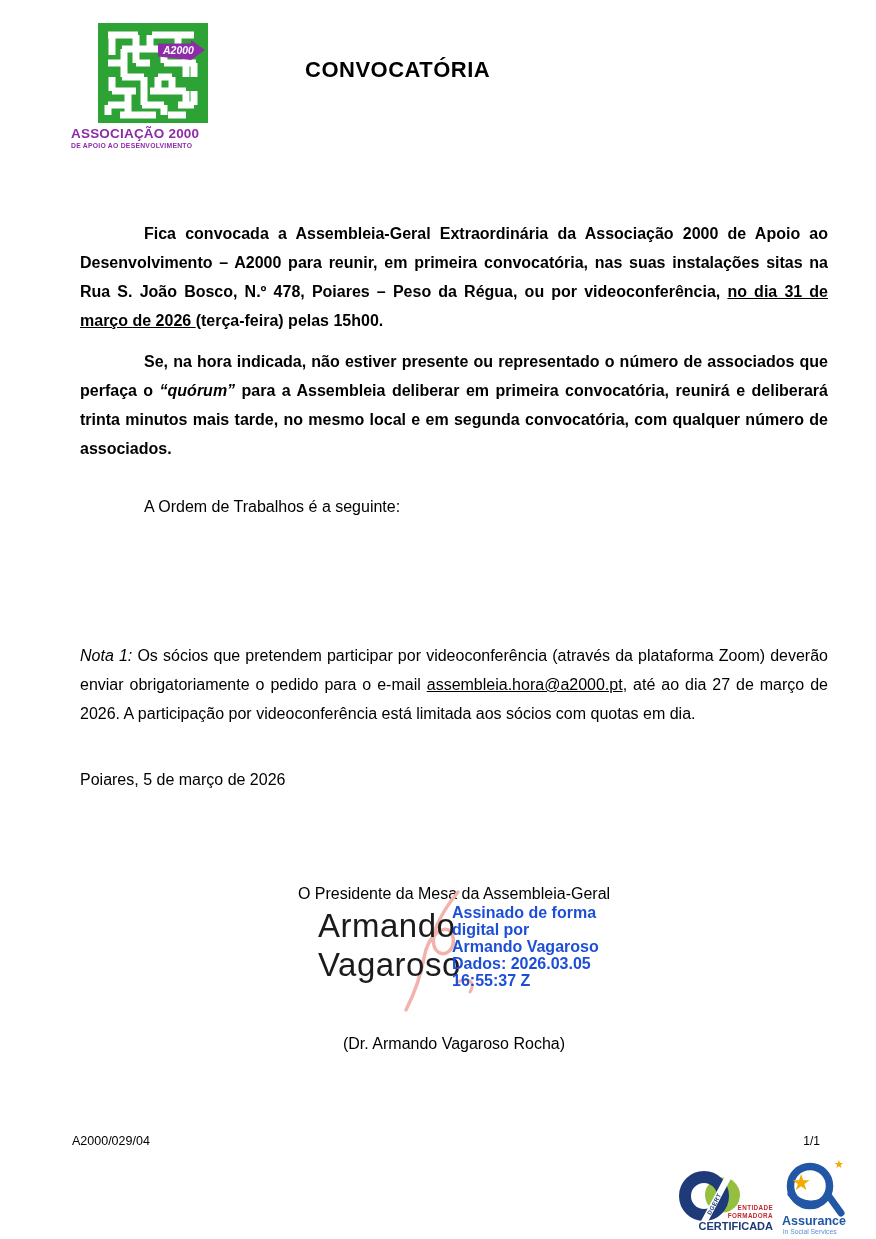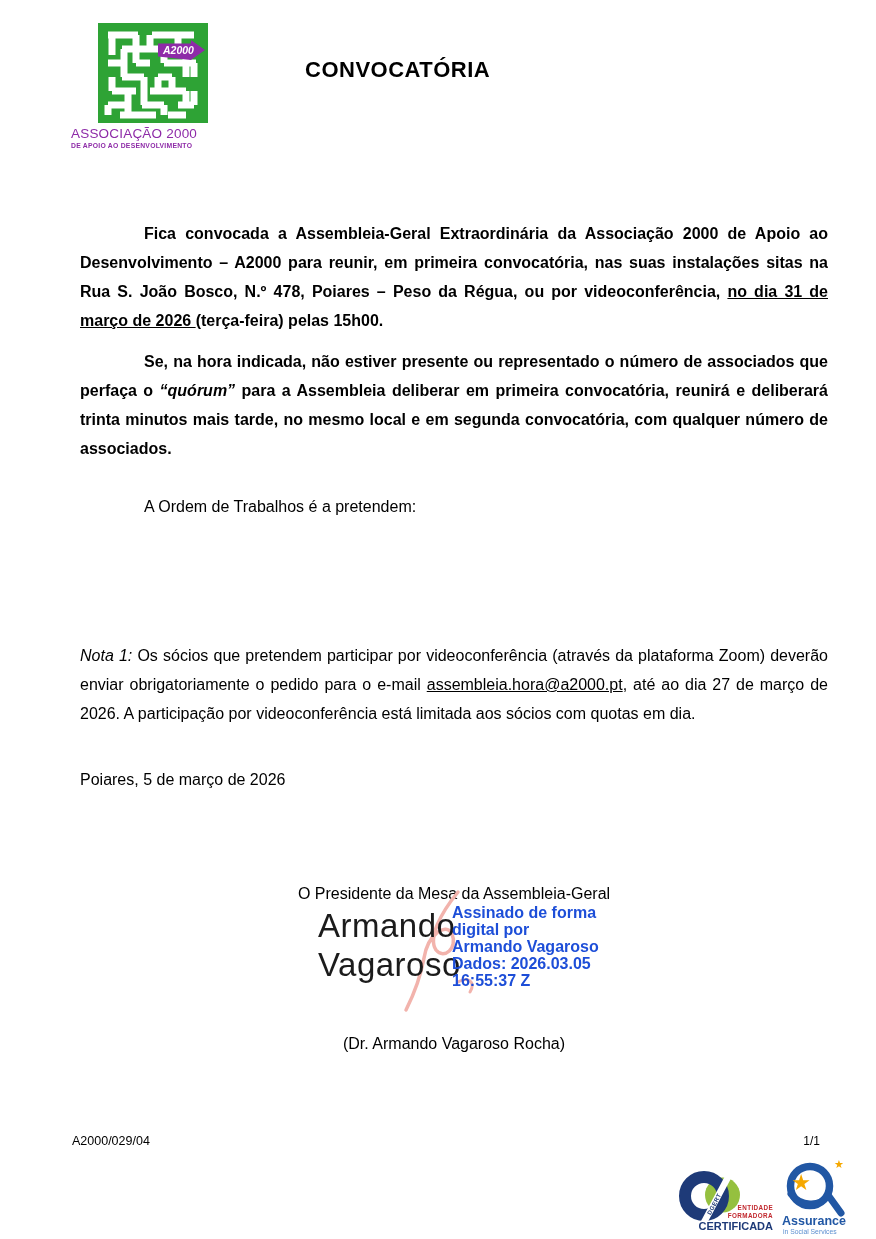--- a/index.html
+++ b/index.html
@@ -5,21 +5,21 @@
   html,body{margin:0;padding:0;background:#fff;}
   .page{position:relative;width:876px;height:1239px;background:#fff;overflow:hidden;
         font-family:"Liberation Sans",sans-serif;color:#000;}
 
   
   .logo-wrap{position:absolute;left:70px;top:23px;width:150px;padding-left:28px;}
   .maze{display:block;}
   .arrow-badge{position:absolute;left:88px;top:17px;width:47px;height:20px;background:#8E2BA8;
     clip-path:polygon(0 18%,70% 18%,70% 0,100% 50%,70% 100%,0 82%);
     color:#fff;font-size:10.5px;font-weight:bold;font-style:italic;line-height:20px;padding-left:5px;box-sizing:border-box;}
-  .assoc-name{position:absolute;left:1px;top:103px;width:160px;color:#8E2BA8;font-weight:normal;
+  .assoc-name{position:absolute;left:1px;top:103px;width:160px;color:#8E2BA8;font-weight:bold;
     font-size:13.5px;letter-spacing:.2px;white-space:nowrap;}
   .assoc-sub{position:absolute;left:1px;top:119px;width:160px;color:#8E2BA8;font-weight:bold;
     font-size:6.8px;letter-spacing:.25px;white-space:nowrap;}
 
   .doc-title{position:absolute;left:305px;top:57px;font-size:22px;font-weight:bold;letter-spacing:.5px;margin:0;}
 
   .para{position:absolute;left:72px;width:748px;font-size:16px;line-height:29px;margin:8px;
         text-align:justify;text-align-last:left;}
   .b{font-weight:bold;}
   .indent{text-indent:64px;}
@@ -64,21 +64,21 @@
       <span>A2000</span>
     </div>
     <div class="assoc-name">ASSOCIAÇÃO 2000</div>
     <div class="assoc-sub">DE APOIO AO DESENVOLVIMENTO</div>
   </div>
 
   <h1 class="doc-title">CONVOCATÓRIA</h1>
 
   <p class="para b indent p1"><span>Fica convocada a Assembleia-Geral Extraordinária da Associação 2000 de Apoio ao Desenvolvimento – A2000 para reunir, em primeira convocatória, nas suas instalações sitas na Rua S. João Bosco, N.º 478, Poiares – Peso da Régua, ou por videoconferência, </span><span class="run-u">no dia 31 de março de 2026 </span><span>(terça-feira) pelas 15h00.</span></p>
   <p class="para b indent p2"><span>Se, na hora indicada, não estiver presente ou representado o número de associados que perfaça o </span><span class="run-i">“quórum”</span><span> para a Assembleia deliberar em primeira convocatória, reunirá e deliberará trinta minutos mais tarde, no mesmo local e em segunda convocatória, com qualquer número de associados.</span></p>
-  <p class="para agenda">A Ordem de Trabalhos é a pretendem:</p>
+  <p class="para agenda">A Ordem de Trabalhos é a seguinte:</p>
   <p class="para nota"><span class="run-i">Nota 1:</span><span> Os sócios que pretendem participar por videoconferência (através da plataforma Zoom) deverão enviar obrigatoriamente o pedido para o e-mail </span><span class="run-u">assembleia.hora@a2000.pt</span><span>, até ao dia 27 de março de 2026. A participação por videoconferência está limitada aos sócios com quotas em dia.</span></p>
   <p class="para dateline">Poiares, 5 de março de 2026</p>
 
   <p class="para presidente">O Presidente da Mesa da Assembleia-Geral</p>
 
   <svg class="sig-flourish" width="95" height="130" viewBox="0 0 95 130" xmlns="http://www.w3.org/2000/svg">
     <path d="M60,6 C42,28 30,52 38,64 C46,74 60,62 54,48 C48,36 30,48 26,72 C22,94 14,112 8,124" stroke="#F2B3AC" stroke-width="3.5" fill="none" stroke-linecap="round"></path>
     <path d="M60,96 C70,90 78,96 72,106" stroke="#F2B3AC" stroke-width="3" fill="none" stroke-linecap="round"></path>
   </svg>
 

